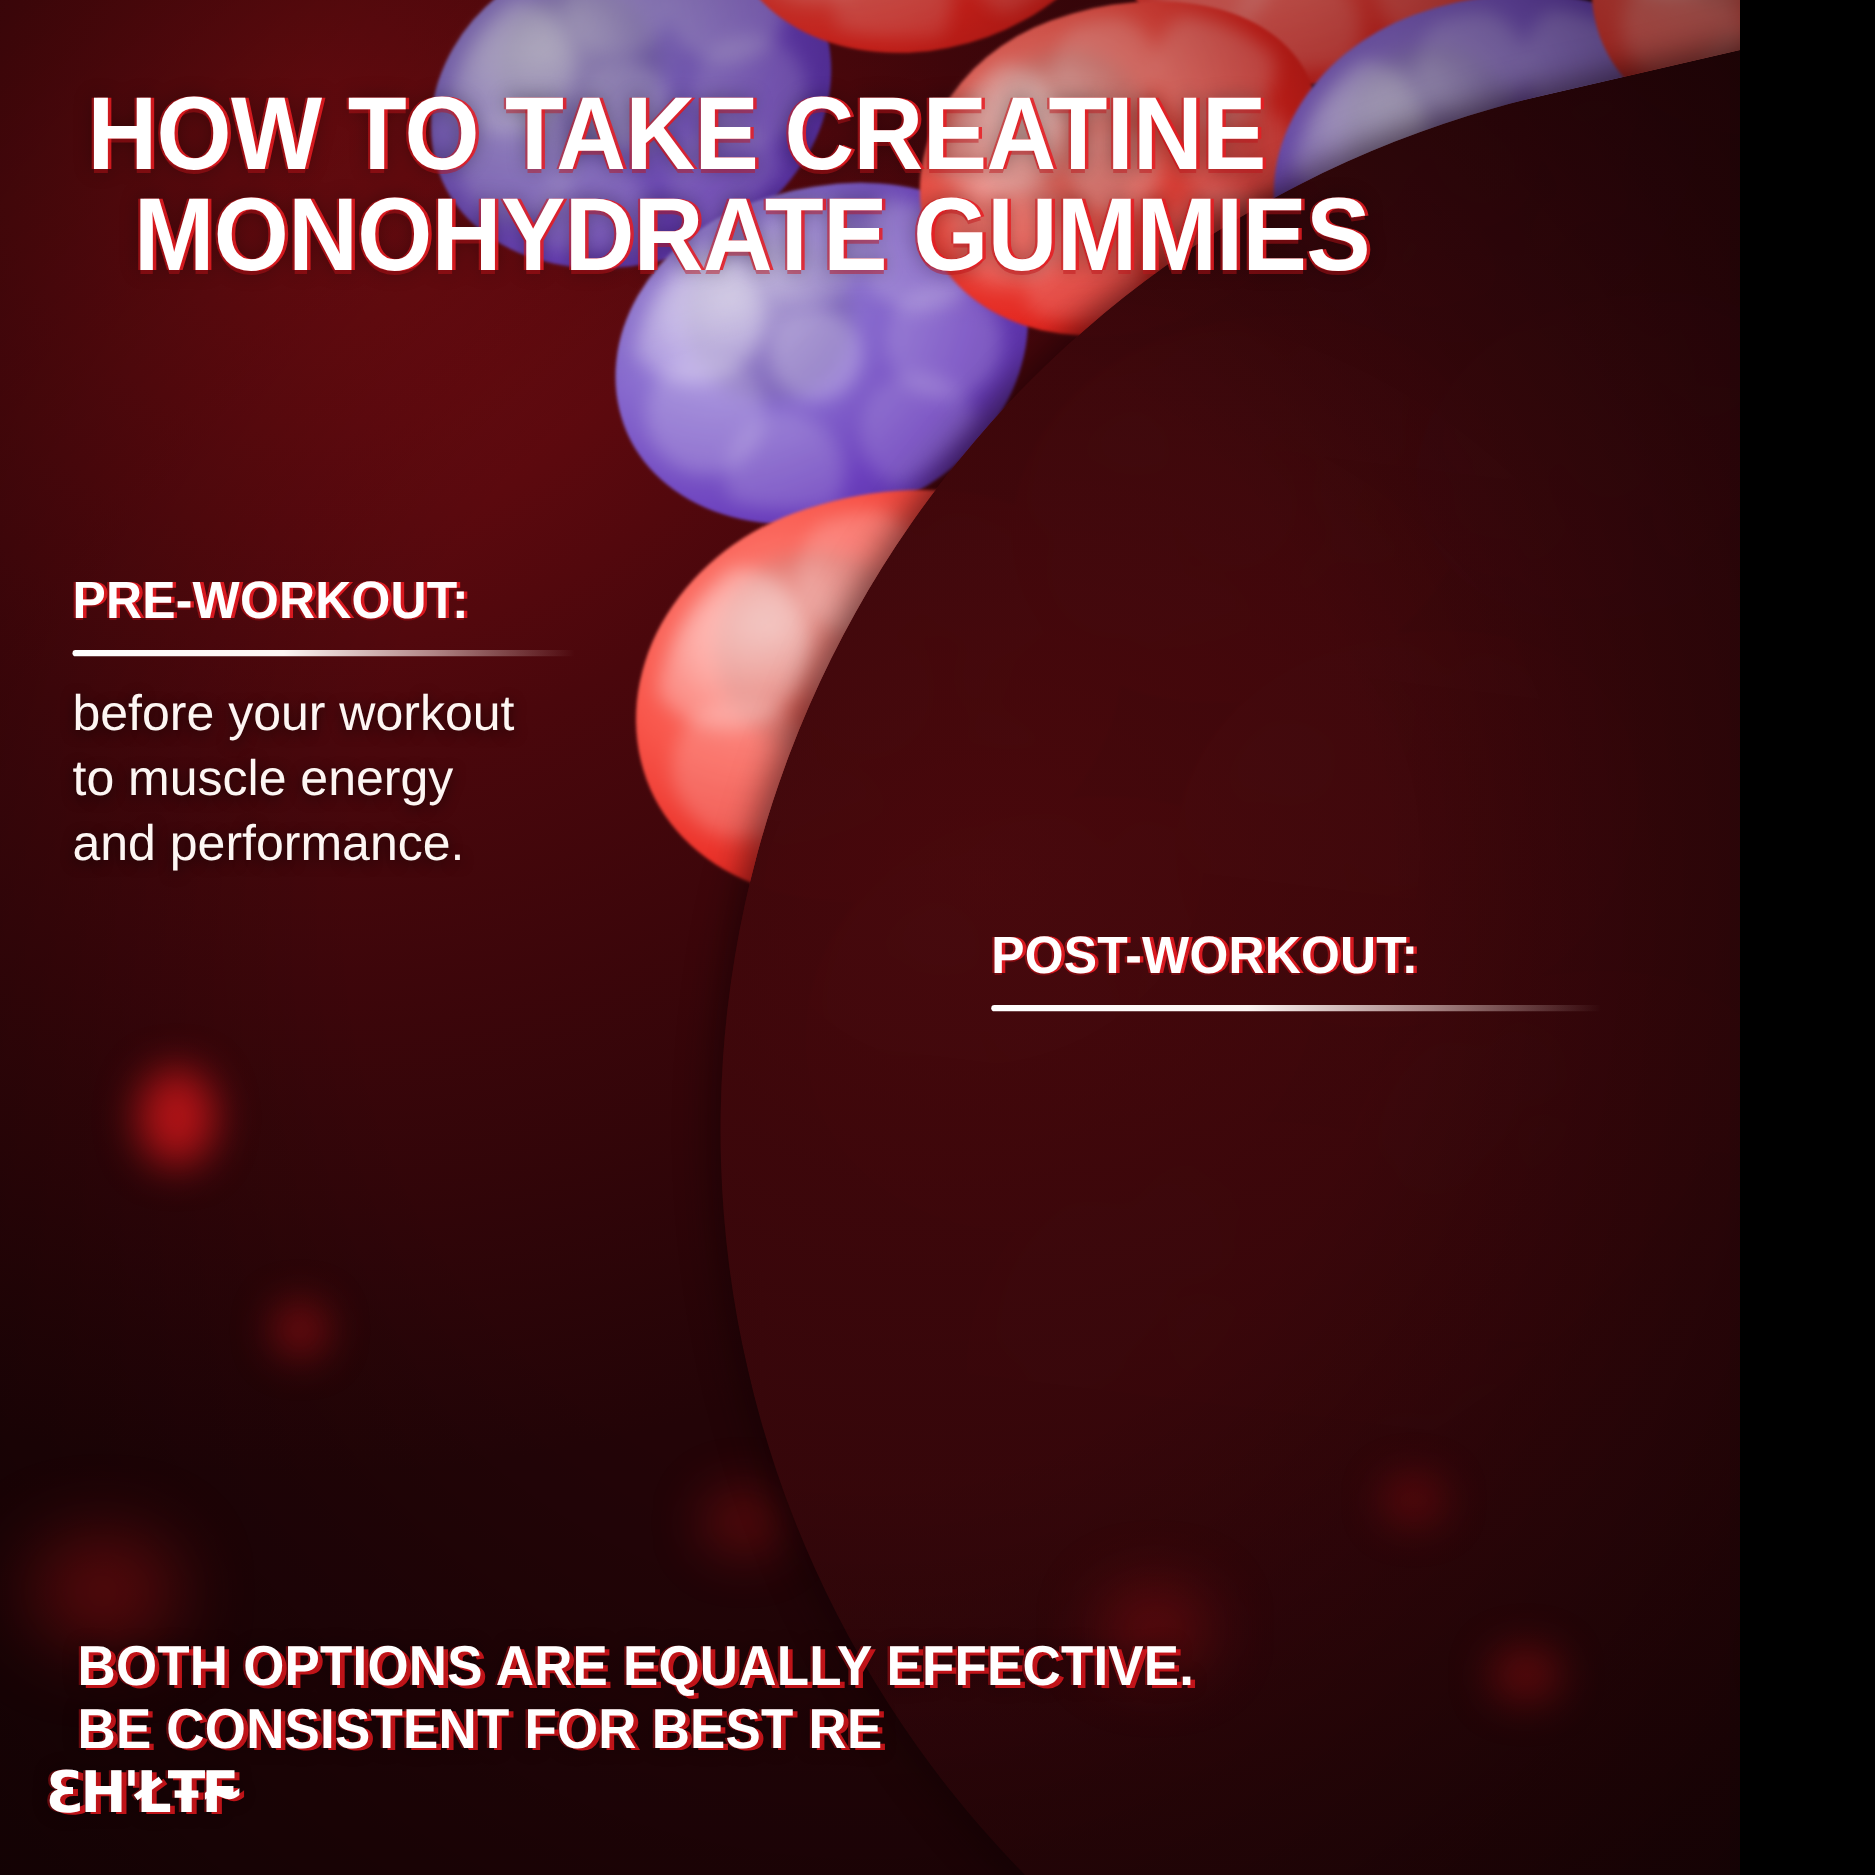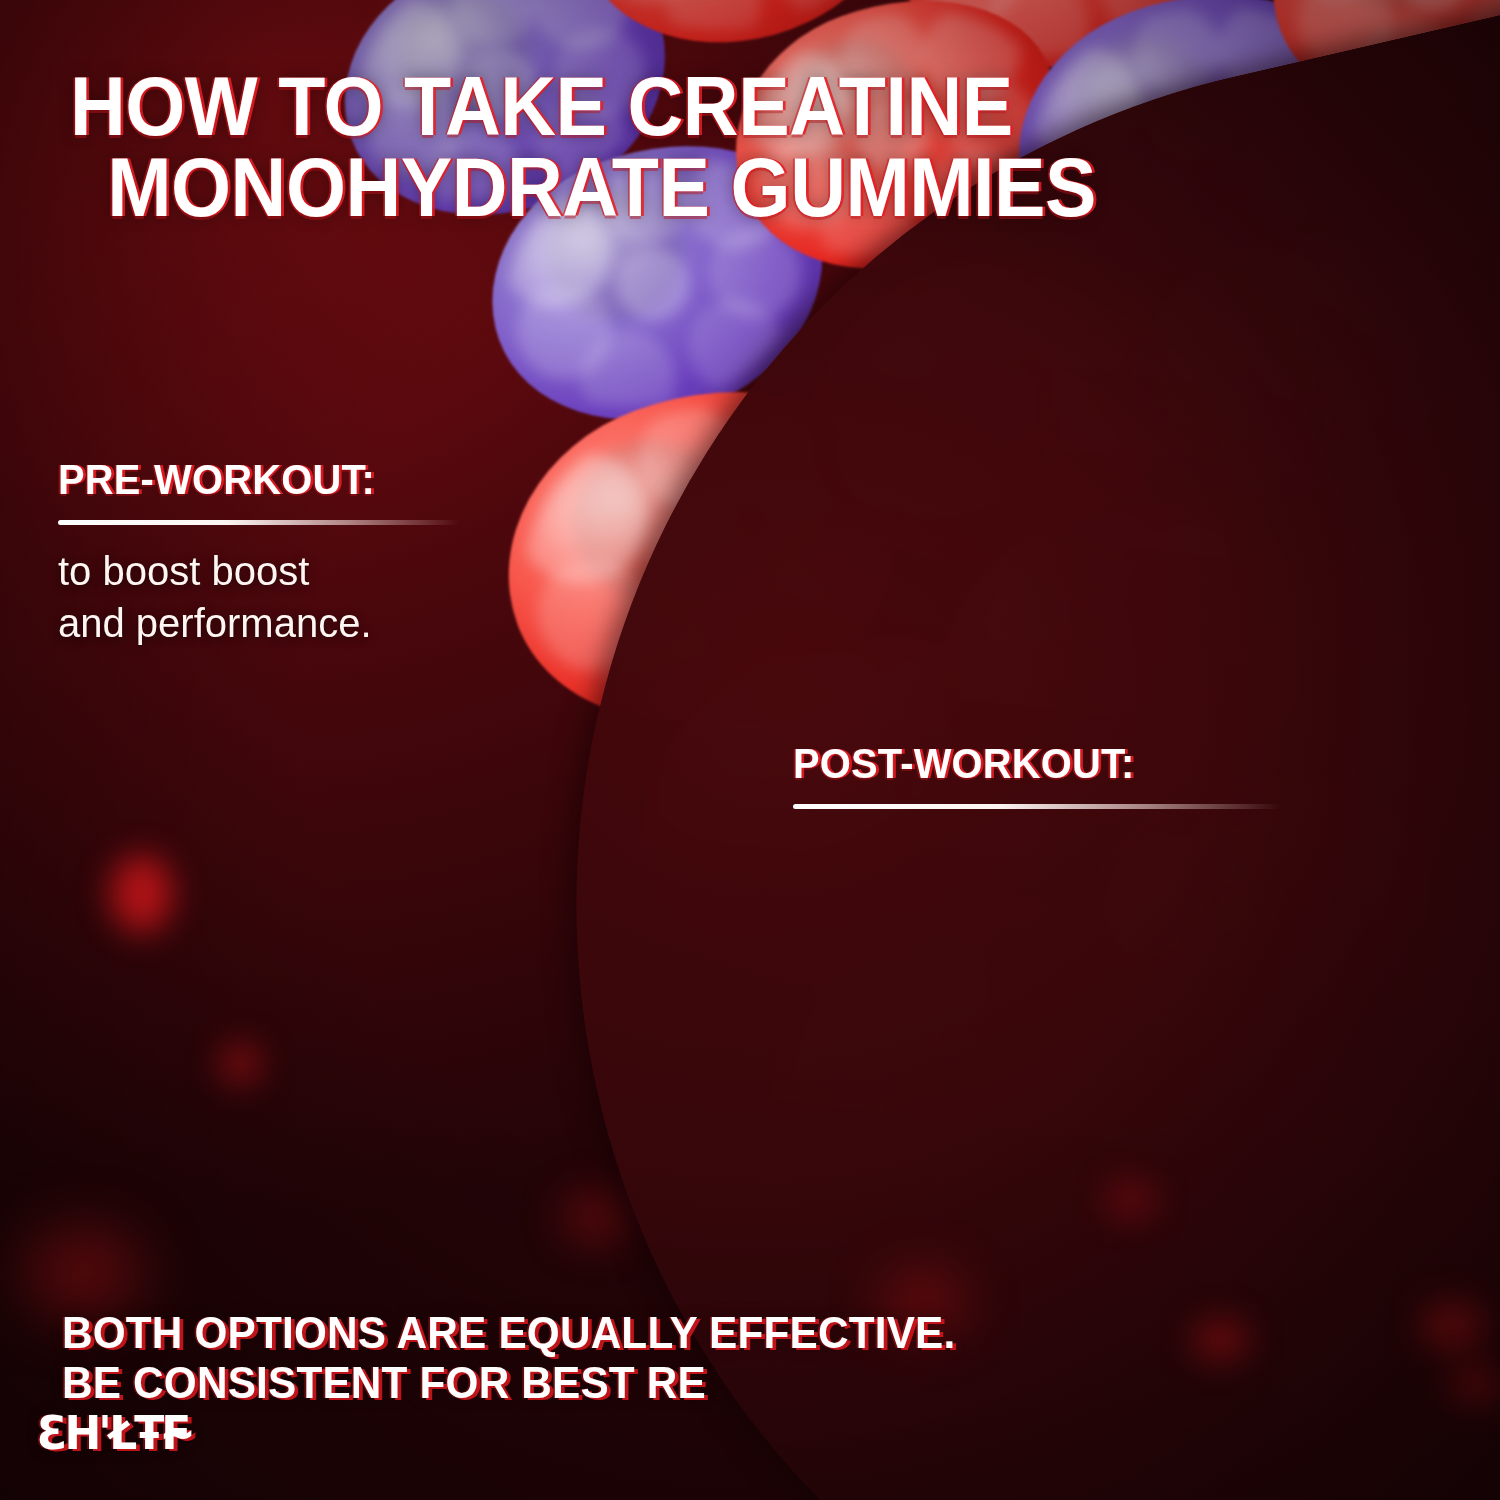--- a/index.html
+++ b/index.html
@@ -1,20 +1,20 @@
 <!DOCTYPE html>
 <html><head>
 <meta charset="utf-8">
 <style>
   html,body{margin:0;padding:0;background:#000;}
   *{box-sizing:border-box;}
 
   #poster{
     position:relative;
-    width:1500px;height:1500px;
+    width:1392px;height:1500px;
     overflow:hidden;
     background:#2a0508;
     font-family:"Liberation Sans","DejaVu Sans",sans-serif;
   }
 
   
   .bg-base{
     position:absolute;inset:0;
     background:
       radial-gradient(circle at 18% 6%,  #7d0d12 0%, #4a070c 28%, #230407 60%),
@@ -230,21 +230,22 @@
 
   <div class="title">
     <span class="l1">HOW TO TAKE CREATINE</span>
     <span class="l2">MONOHYDRATE GUMMIES</span>
   </div>
 
   <div class="block block-pre pre">
     <div class="sec-head">PRE-WORKOUT:</div>
     <div class="rule"></div>
     <div class="body-text">
-      <span>to boost boost</span>
+      <span>before your workout</span>
+      <span>to muscle energy</span>
       <span>and performance.</span>
     </div>
   </div>
 
   <div class="block block-post post">
     <div class="sec-head">POST-WORKOUT:</div>
     <div class="rule"></div>
   </div>
 
   <div class="footer">

